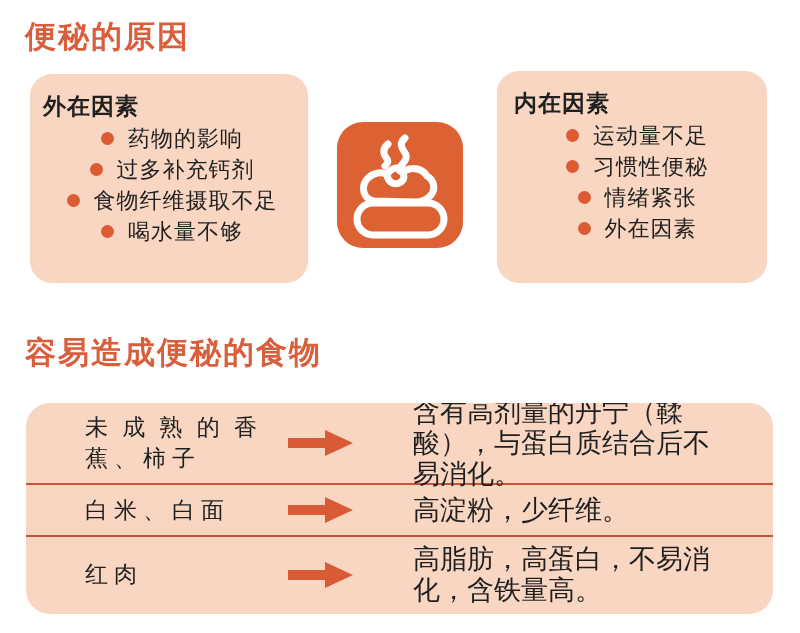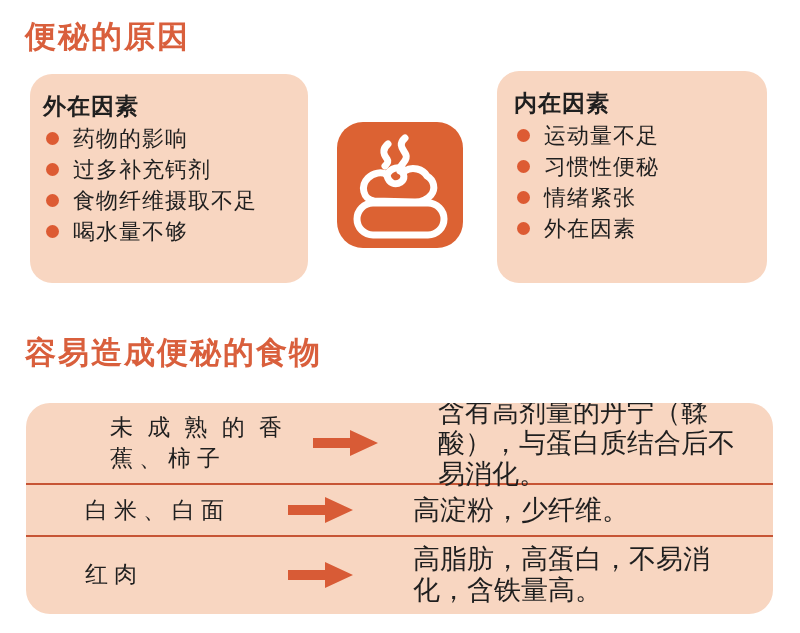--- a/index.html
+++ b/index.html
@@ -52,20 +52,21 @@
     letter-spacing: 1px;
   }
   .factor-list { list-style: none; }
   .factor-list li {
     display: flex;
     align-items: center;
     line-height: 31px;
     font-size: 22px;
     letter-spacing: 1px;
     white-space: nowrap;
+    justify-content: center;
   }
   .dot {
     flex: 0 0 auto;
     width: 13px;
     height: 13px;
     border-radius: 50%;
     background: var(--bullet);
     margin: 0 14px 0 3px;
   }
 
@@ -89,21 +90,21 @@
     width: 747px;
     height: 211px;
     background: var(--panel_bg);
     border-radius: 24px;
     overflow: hidden;
   }
   .food-row {
     display: flex;
     align-items: center;
   }
-  .food-row.r1 { height: 82px; border-bottom: 2px solid var(--divider); padding-left: 25px; }
+  .food-row.r1 { height: 82px; border-bottom: 2px solid var(--divider); }
   .food-row.r2 { height: 52px; border-bottom: 2px solid var(--divider); }
   .food-row.r3 { height: 75px; font-family: Liberation Serif, serif; }
   .food-name {
     margin-left: 59px;
     width: 178px;
     font-size: 23px;
     line-height: 31px;
     letter-spacing: 6px;
     text-align: justify;
     text-justify: inter-character;

